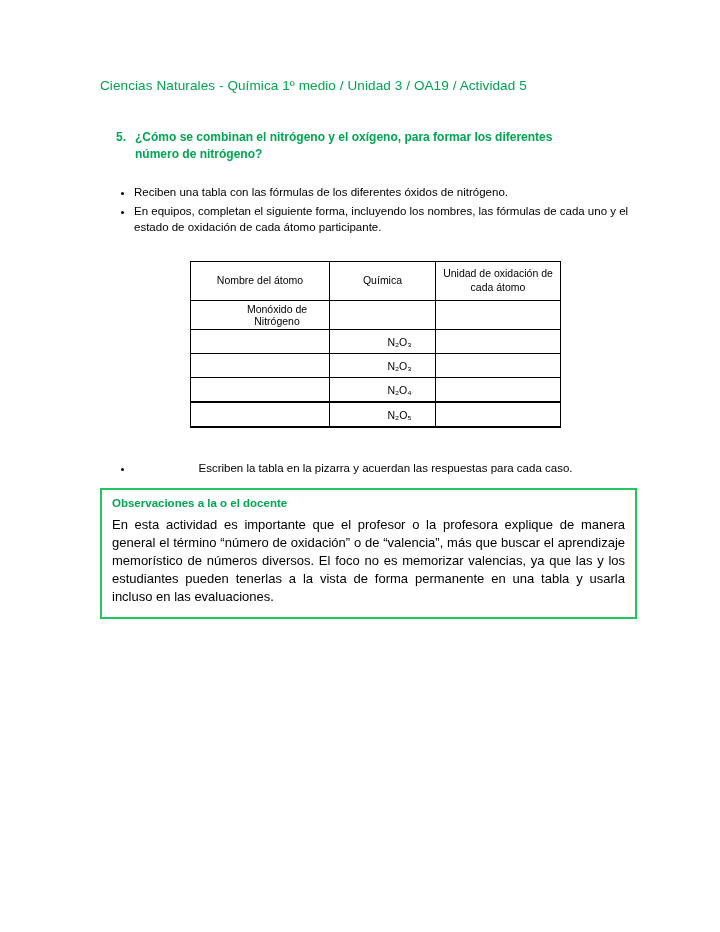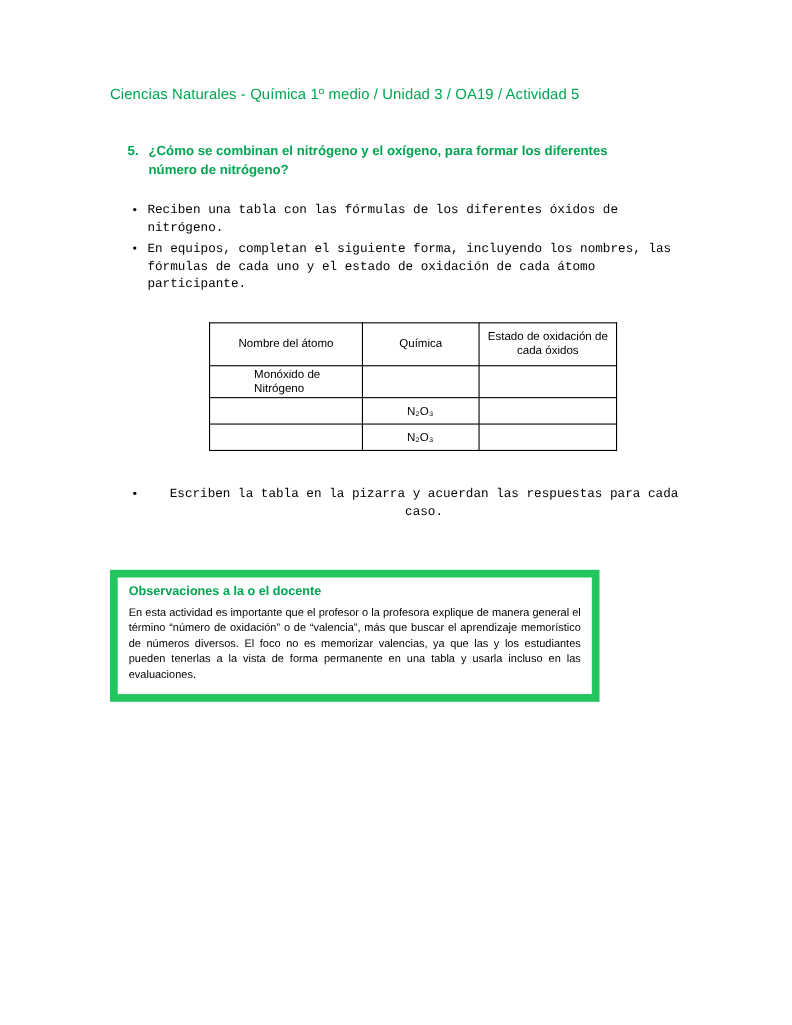--- a/index.html
+++ b/index.html
@@ -37,58 +37,58 @@
     line-height: 1.45;
   }
   .q-num { flex: 0 0 auto; }
   .bullets {
     margin: 20px 0 0 0;
     padding-left: 34px;
     font-size: 11.5px;
     line-height: 1.4;
     list-style-type: disc;
   }
-  .bullets li { margin-bottom: 3px; font-family: Liberation Mono, monospace; }
+  .bullets li { margin-bottom: 3px; }
   .oxide-table {
     border-collapse: collapse;
     margin: 26px 0 0 90px;
     font-size: 10.5px;
   }
   .oxide-table th, .oxide-table td {
     border: 1px solid #000000;
     padding: 2px 6px;
     vertical-align: middle;
   }
   .oxide-table th {
     font-weight: normal;
     text-align: center;
     height: 34px;
     line-height: 1.3;
   }
   .col-nombre  { width: 126px; }
   .col-formula { width: 93px; }
   .col-estado  { width: 112px; }
-  .oxide-table td { height: 19px; text-align: left; padding-left: 40px; }
+  .oxide-table td { height: 19px; text-align: center; padding-left: 40px; }
   .oxide-table tr.thick-bottom td { border-bottom-width: 2px; }
   .closing { margin-top: 32px; text-align: center; }
   .note-box {
     box-sizing: border-box;
-    width: 445px;
-    margin-top: 44px;
-    border: 7px solid #22c55e;
+    width: 537px;
+    margin-top: 12px;
+    border: 2px solid #22c55e;
     padding: 7px 10px 11px 10px;
   }
   .note-title {
     font-size: 11.5px;
     font-weight: bold;
     color: #00a651;
   }
   .note-body {
     margin: 7px 0 0 0;
-    font-size: 10px;
+    font-size: 13px;
     line-height: 1.38;
     text-align: justify;
   }
 </style>
 </head>
 <body>
 
 <div class="page">
 
   <h1 class="doc-title">Ciencias Naturales - Química 1º medio / Unidad 3 / OA19 / Actividad 5</h1>
@@ -101,39 +101,49 @@
   <ul class="bullets">
     <li>Reciben una tabla con las fórmulas de los diferentes óxidos de nitrógeno.</li>
     <li>En equipos, completan el siguiente forma, incluyendo los nombres, las fórmulas de cada uno y el estado de oxidación de cada átomo participante.</li>
   </ul>
 
   <table class="oxide-table">
     <thead>
       <tr>
         <th class="col-nombre">Nombre del átomo</th>
         <th class="col-formula">Química</th>
-        <th class="col-estado">Estado de oxidación de cada óxidos</th>
+        <th class="col-estado">Unidad de oxidación de cada átomo</th>
       </tr>
     </thead>
     <tbody>
       <tr>
         <td>Monóxido de Nitrógeno</td>
         <td></td>
         <td></td>
       </tr>
       <tr>
         <td></td>
         <td>N₂O₃</td>
         <td></td>
       </tr>
       <tr>
         <td></td>
         <td>N₂O₃</td>
         <td></td>
       </tr>
+      <tr class="thick-bottom">
+        <td></td>
+        <td>N₂O₄</td>
+        <td></td>
+      </tr>
+      <tr class="thick-bottom">
+        <td></td>
+        <td>N₂O₅</td>
+        <td></td>
+      </tr>
     </tbody>
   </table>
 
   <ul class="bullets closing">
     <li>Escriben la tabla en la pizarra y acuerdan las respuestas para cada caso.</li>
   </ul>
 
   <div class="note-box">
     <div class="note-title">Observaciones a la o el docente</div>
     <p class="note-body">En esta actividad es importante que el profesor o la profesora explique de manera general el término “número de oxidación” o de “valencia”, más que buscar el aprendizaje memorístico de números diversos. El foco no es memorizar valencias, ya que las y los estudiantes pueden tenerlas a la vista de forma permanente en una tabla y usarla incluso en las evaluaciones.</p>

